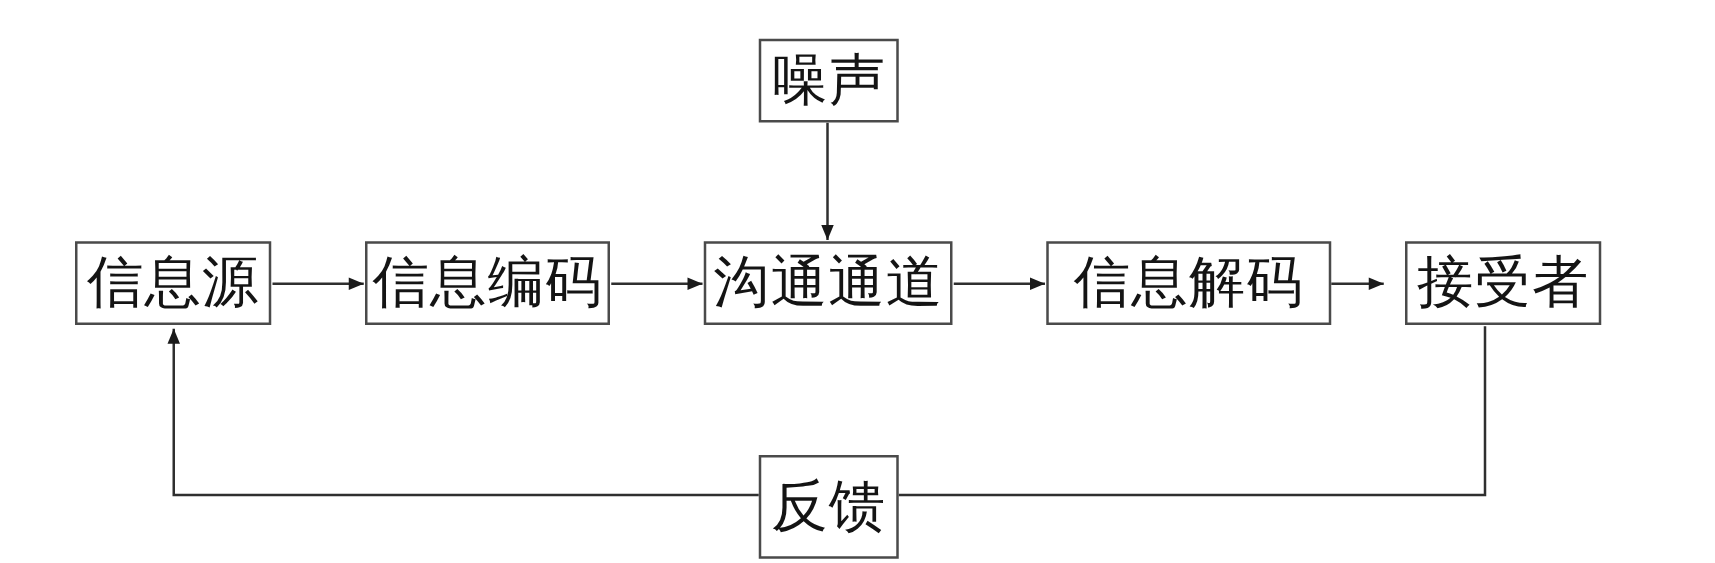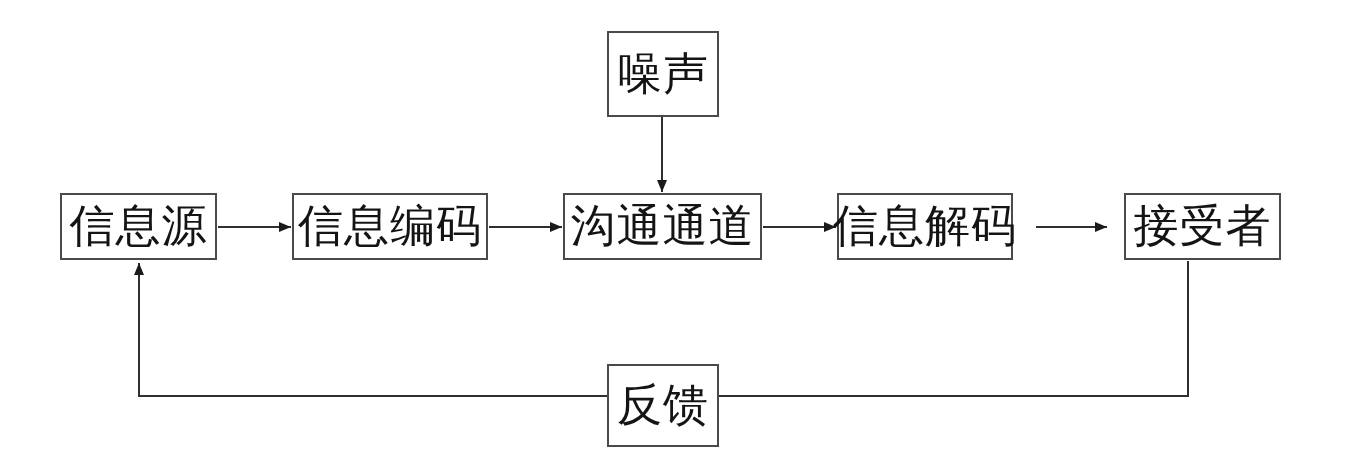--- a/index.html
+++ b/index.html
@@ -31,25 +31,25 @@
     display: flex;
     align-items: center;
     justify-content: center;
     box-sizing: border-box;
     color: #141414;
     font-size: 45px;
     line-height: 1;
     letter-spacing: 1px;
     white-space: nowrap;
   }
-  .box-noise    { left: 607px;  top: 31px;  width: 112px; height: 86px; }
+  .box-noise    { left: 607px;  top: 31px;  width: 112px; height: 67px; }
   .box-source   { left: 60px;   top: 193px; width: 157px; height: 67px; align-items: center; }
   .box-encoder  { left: 292px;  top: 193px; width: 196px; height: 67px; }
   .box-channel  { left: 563px;  top: 193px; width: 199px; height: 67px; }
-  .box-decoder  { left: 837px;  top: 193px; width: 176px; height: 67px; }
+  .box-decoder  { left: 837px;  top: 193px; width: 228px; height: 67px; }
   .box-receiver { left: 1108px; top: 193px; width: 157px; height: 67px; margin-left: 16px; }
   .box-feedback { left: 607px;  top: 364px; width: 112px; height: 83px; }
 </style>
 </head>
 <body>
 
 <div class="canvas">
 
   <svg class="connectors" viewBox="0 0 1372 450" xmlns="http://www.w3.org/2000/svg">
     <defs>

